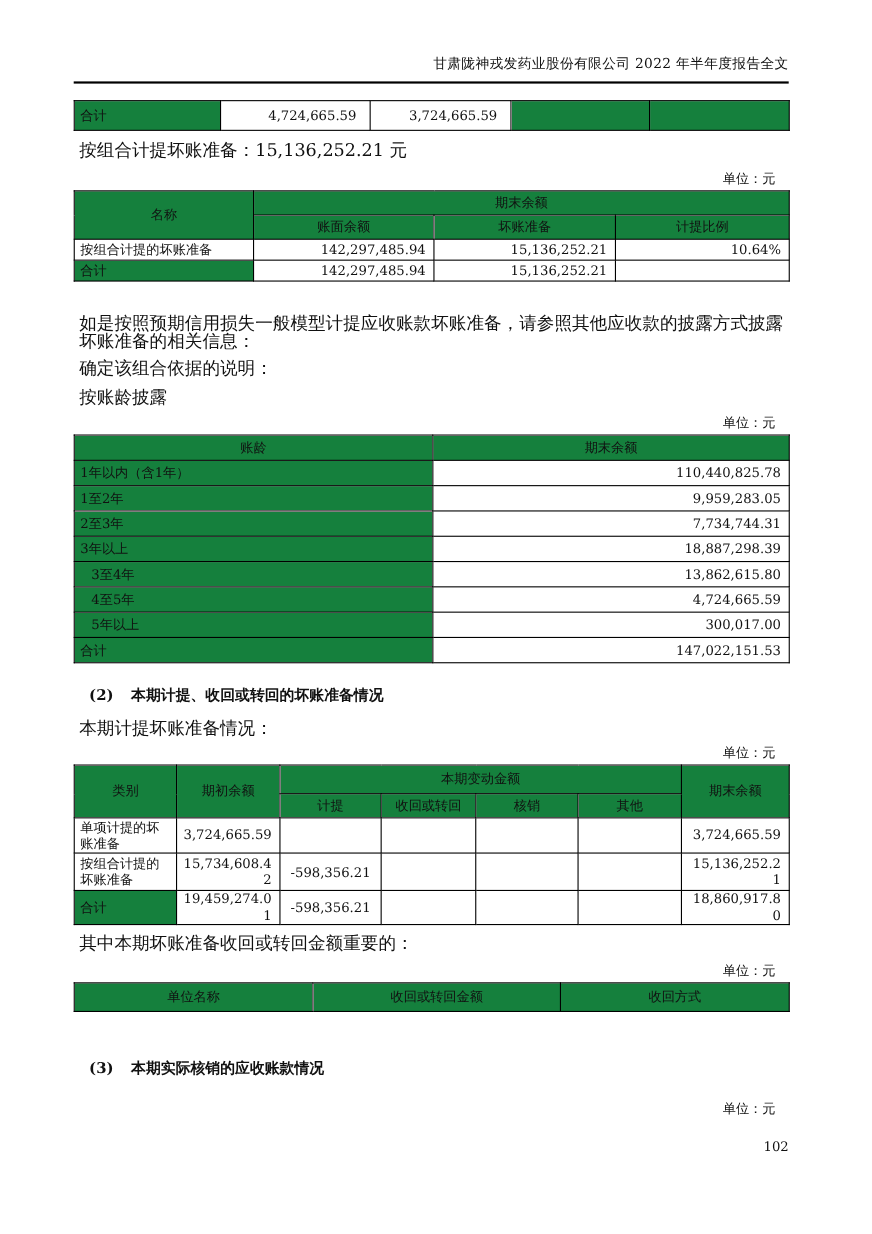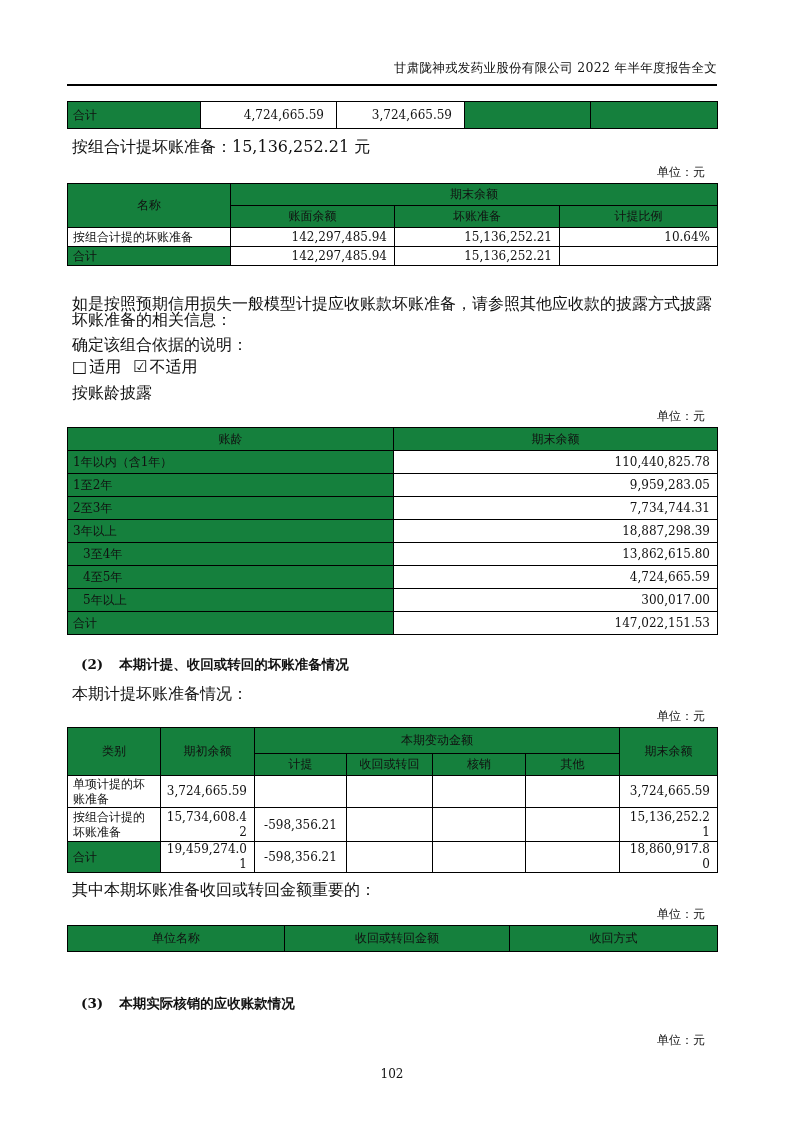--- a/index.html
+++ b/index.html
@@ -2,21 +2,21 @@
 <html><head>
 <meta charset="utf-8">
 <style>
   * { margin:0; padding:0; box-sizing:border-box; }
   html,body { background:#ffffff; }
   body {
     width:793px; height:1122px; position:relative; overflow:hidden;
     font-family:"DejaVu Serif","Liberation Serif",serif;
     color:#111111; font-size:12px;
   }
-  .content { padding:0 76px 0 67px; width:793px;margin-top:10px; }
+  .content { padding:0 76px 0 67px; width:793px; }
 
   .doc-header {
     padding-top:50px; padding-bottom:7px; border-bottom:2px solid #000;
     text-align:right; font-size:12.5px; letter-spacing:0.3px;
   }
 
   .para { font-size:16px; line-height:16px; margin-left:5px; }
   .unit { text-align:right; font-size:12px; line-height:16px; padding-right:12px; }
   .section { font-size:13.5px; font-weight:bold; margin-left:14px; line-height:18px; }
   .sec-num { margin-right:16px; }
@@ -56,21 +56,21 @@
   .mt-tblC { margin-top:3px; }
   .mt-sec2 { margin-top:20px; }
   .mt-prov { margin-top:13px; }
   .mt-unit3 { margin-top:6px; }
   .mt-tblD { margin-top:3px; }
   .mt-signif { margin-top:9px; }
   .mt-unit4 { margin-top:8px; }
   .mt-tblE { margin-top:3px; }
   .mt-sec3 { margin-top:42px; }
   .mt-unit5 { margin-top:20px; }
-  .mt-pagenum { margin-top:18px;text-align:center; }
+  .mt-pagenum { margin-top:18px; }
 
   .opt { margin-right:12px; }
   .cb { margin-right:2px; font-family:"DejaVu Sans","Liberation Sans",sans-serif; }
 </style>
 </head>
 <body>
 
 <div class="content">
 
   <div class="doc-header">
@@ -129,23 +129,20 @@
       <td class="num">15,136,252.21</td>
       <td class="num"></td>
     </tr>
   </tbody>
     </table>
 
   <p class="para mt-ecl">如是按照预期信用损失一般模型计提应收账款坏账准备，请参照其他应收款的披露方式披露坏账准备的相关信息：</p>
 
   <p class="para mt-basis">确定该组合依据的说明：</p>
 
-  <p class="para mt-appl">
-    <span class="opt"><span class="cb">□</span><span>适用</span></span><span><span class="cb">☑</span><span>不适用</span></span>
-  </p>
 
   <p class="para mt-aging">按账龄披露</p>
 
   <div class="unit mt-unit2">单位：元</div>
 
   <table class="tbl tblC mt-tblC">
     <colgroup>
         <col style="width:326px">
         <col style="width:324px">
       </colgroup>

